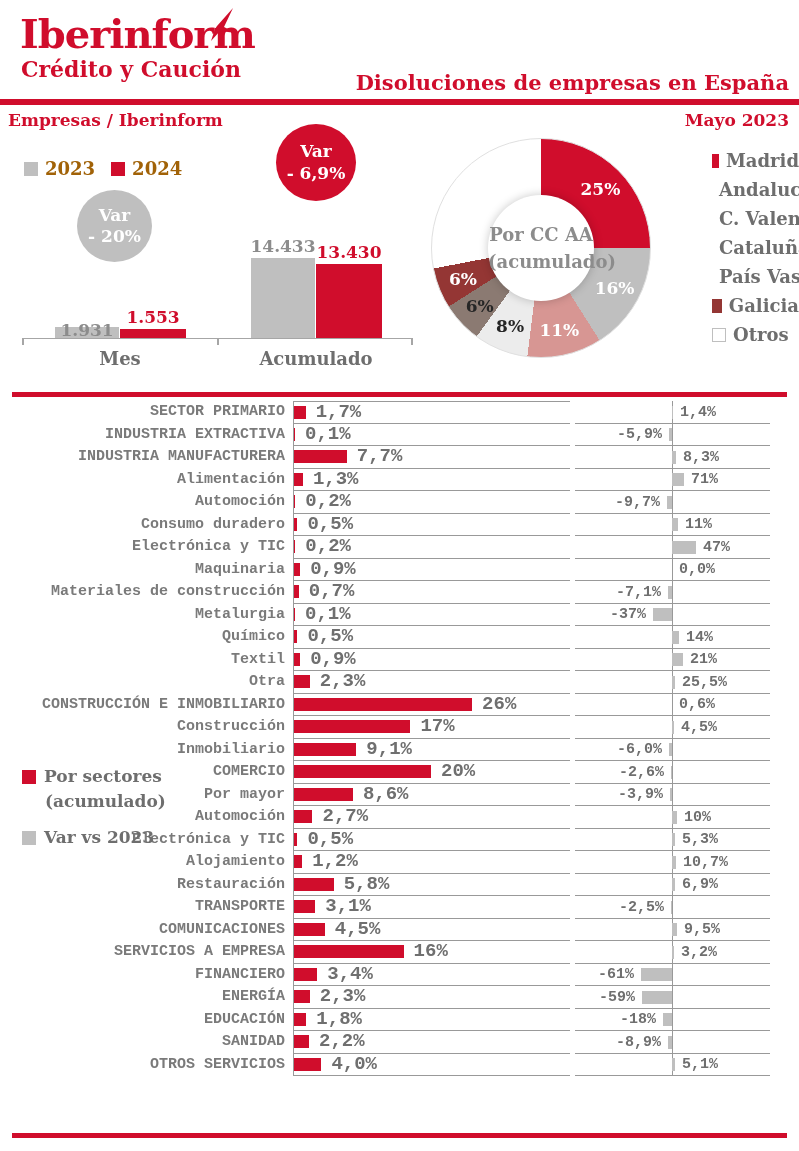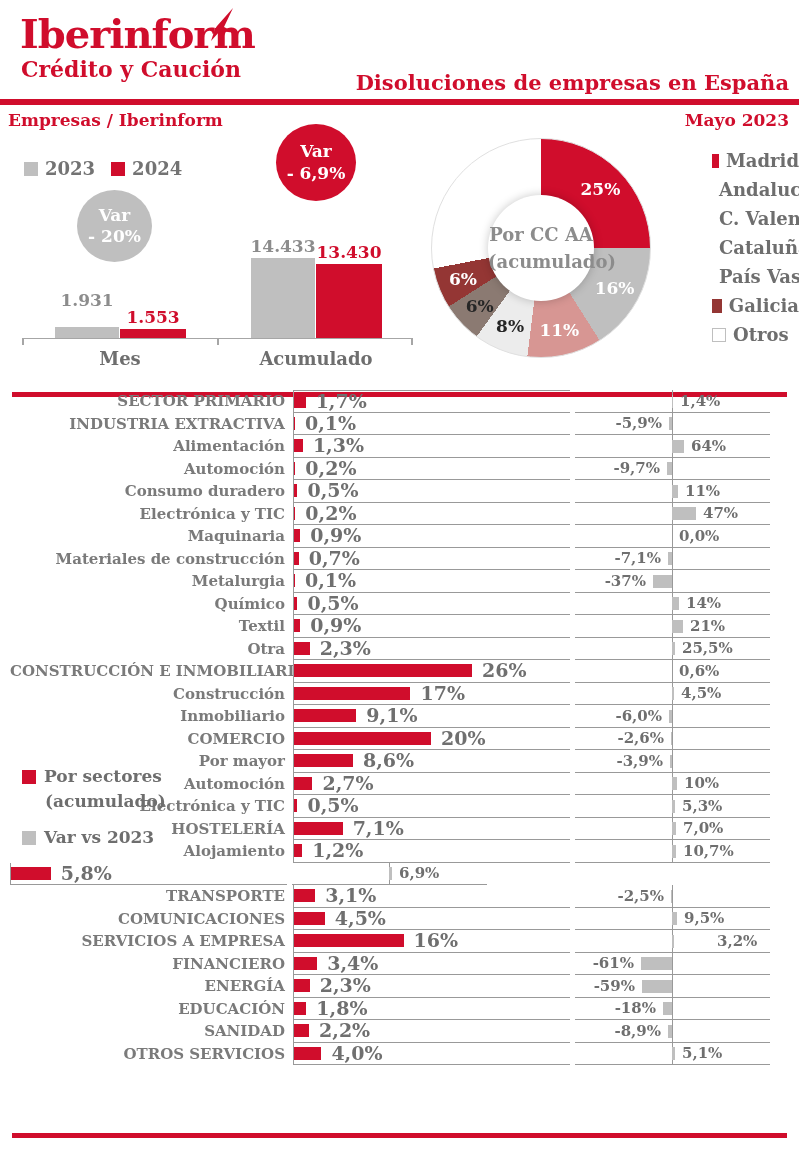--- a/index.html
+++ b/index.html
@@ -14,21 +14,21 @@
   #logo-tagline { left:21px; top:56px; font-size:22px; color:#d00d2c; font-weight:bold; }
   #doc-title { right:10px; top:70px; font-size:21px; color:#d00d2c; }
   .rule { background:#d00d2c; height:6px; }
   #rule-top { left:0; right:0; top:99px; }
   #section-label { left:8px; top:110px; font-size:17px; color:#d00d2c; }
   #date-label { right:10px; top:110px; font-size:17px; color:#d00d2c; }
 
   
   #monthly { left:0; top:130px; width:430px; height:262px; }
   .mlegend { position:absolute; left:24px; top:28px; display:flex; gap:16px; align-items:center; }
-  .mlegend .item { display:flex; gap:7px; align-items:center; font-size:18px; color:#737373; }
+  .mlegend .item { display:flex; gap:7px; align-items:center; font-size:18px; color:#a16207; }
   .sq { width:14px; height:14px; display:inline-block; }
   .varcircle { position:absolute; border-radius:50%; color:#fff; text-align:center;
     display:flex; flex-direction:column; justify-content:center; font-size:17px; line-height:1.25; }
   #var-mes { left:77px; top:60px; width:75px; height:72px; }
   #var-acum { left:276px; top:-6px; width:80px; height:77px; }
   #maxis { position:absolute; left:22px; top:208px; width:390px; border-top:1.5px solid #a6a6a6; }
   .tick { position:absolute; top:208px; width:1.5px; height:7px; background:#a6a6a6; }
   .mcat { position:absolute; top:218px; font-size:18px; color:#6e6e6e; text-align:center; width:120px; }
   .mbar { position:absolute; }
   .mval { position:absolute; font-size:17px; white-space:nowrap; transform:translateX(-50%); }
@@ -40,21 +40,21 @@
     background:#fff; box-shadow:0 0 10px rgba(0,0,0,0.22); display:flex; flex-direction:column;
     justify-content:center; text-align:center; color:#8c8c8c; font-size:18px; line-height:1.5; }
   .dlab { position:absolute; font-size:17px; transform:translate(-50%,-50%); white-space:nowrap; }
   #donut-legend { left:712px; top:146px; width:87px; }
   .dleg { display:flex; align-items:center; gap:7px; height:29px; font-size:18px; color:#6e6e6e; white-space:nowrap; }
 
   #rule-mid { left:12px; right:12px; top:392px; height:5px; }
   #rule-bottom { left:12px; right:12px; top:1133px; height:5px; }
 
   
-  #sector-table { left:10px; top:390px; width:762px; }
+  #sector-table { left:10px; top:401px; width:762px;font-family:Liberation Mono, monospace; }
   .trow { display:flex; height:22.5px; }
   .tlabel { width:283px; text-align:right; padding-right:8px; font-size:15px; color:#7a7a7a;
     white-space:nowrap; line-height:22.5px; }
   .tleft { width:277px; border-left:1.4px solid #999; border-bottom:1px solid #999;
     display:flex; align-items:center; position:relative; }
   .trow:first-child .tleft { border-top:1px solid #999; }
   .rbar { height:13px; background:#d00d2c; flex:0 0 auto; }
   .tval { font-size:19px; color:#6f6f6f; margin-left:10px; line-height:1; }
   .tgap { width:5px; }
   .tright { width:195px; border-bottom:1px solid #999; position:relative; }
@@ -97,21 +97,21 @@
     <div class="varcircle" id="var-mes" style="background:#bfbfbf">
       <span>Var</span>
       <span>- 20%</span>
     </div>
     <div class="varcircle" id="var-acum" style="background:#d00d2c">
       <span>Var</span>
       <span>- 6,9%</span>
     </div>
     <div id="mbars">
         <div class="mbar" style="left: 55px; width: 64px; top: 197.297px; height: 10.7032px; background: rgb(191, 191, 191);"></div>
-        <div class="mval" style="left: 87px; top: 160px; color: rgb(140, 140, 140);">1.931</div>
+        <div class="mval" style="left: 87px; top: 190px; color: rgb(140, 140, 140);">1.931</div>
         <div class="mbar" style="left: 251px; width: 64px; top: 128px; height: 80px; background: rgb(191, 191, 191);"></div>
         <div class="mval" style="left: 283px; top: 106px; color: rgb(140, 140, 140);">14.433</div>
         <div class="mbar" style="left: 120px; width: 66px; top: 199.392px; height: 8.60805px; background: rgb(208, 13, 44);"></div>
         <div class="mval" style="left: 153px; top: 177.392px; color: rgb(208, 13, 44);">1.553</div>
         <div class="mbar" style="left: 316px; width: 66px; top: 133.559px; height: 74.4405px; background: rgb(208, 13, 44);"></div>
         <div class="mval" style="left: 349px; top: 111.559px; color: rgb(208, 13, 44);">13.430</div>
       </div>
     <div id="maxis"></div>
     <div class="tick" style="left:22px"></div>
     <div class="tick" style="left:217px"></div>
@@ -187,29 +187,41 @@
           <div class="rbar" style="width: 1px;"></div>
           <span class="tval">0,1%</span>
         </div>
         <div class="tgap"></div>
         <div class="tright">
           <div class="gbar" style="width: 3px; right: 98px;"></div>
           <span class="gval" style="right: 108px;">-5,9%</span>
         </div>
       </div>
       <div class="trow">
+        <div class="tlabel">INDUSTRIA MANUFACTURERA</div>
+        <div class="tleft">
+          <div class="rbar" style="width: 52.745px;"></div>
+          <span class="tval">7,7%</span>
+        </div>
+        <div class="tgap"></div>
+        <div class="tright">
+          <div class="gbar" style="width: 4px; left: 97px;"></div>
+          <span class="gval" style="left: 108px;">8,3%</span>
+        </div>
+      </div>
+      <div class="trow">
         <div class="tlabel">Alimentación</div>
         <div class="tleft">
           <div class="rbar" style="width: 8.905px;"></div>
           <span class="tval">1,3%</span>
         </div>
         <div class="tgap"></div>
         <div class="tright">
           <div class="gbar" style="width: 12px; left: 97px;"></div>
-          <span class="gval" style="left: 116px;">64%</span>
+          <span class="gval" style="left: 116px;">71%</span>
         </div>
       </div>
       <div class="trow">
         <div class="tlabel">Automoción</div>
         <div class="tleft">
           <div class="rbar" style="width: 1.37px;"></div>
           <span class="tval">0,2%</span>
         </div>
         <div class="tgap"></div>
         <div class="tright">
@@ -389,44 +401,33 @@
           <div class="rbar" style="width: 3.425px;"></div>
           <span class="tval">0,5%</span>
         </div>
         <div class="tgap"></div>
         <div class="tright">
           <div class="gbar" style="width: 3px; left: 97px;"></div>
           <span class="gval" style="left: 107px;">5,3%</span>
         </div>
       </div>
       <div class="trow">
-        <div class="tlabel">HOSTELERÍA</div>
-        <div class="tleft">
-          <div class="rbar" style="width: 48.635px;"></div>
-          <span class="tval">7,1%</span>
-        </div>
-        <div class="tgap"></div>
-        <div class="tright">
-          <div class="gbar" style="width: 4px; left: 97px;"></div>
-          <span class="gval" style="left: 108px;">7,0%</span>
-        </div>
-      </div>
-      <div class="trow">
         <div class="tlabel">Alojamiento</div>
         <div class="tleft">
           <div class="rbar" style="width: 8.22px;"></div>
           <span class="tval">1,2%</span>
         </div>
         <div class="tgap"></div>
         <div class="tright">
           <div class="gbar" style="width: 4px; left: 97px;"></div>
           <span class="gval" style="left: 108px;">10,7%</span>
         </div>
       </div>
       <div class="trow">
+        <div class="tlabel">Restauración</div>
         <div class="tleft">
           <div class="rbar" style="width: 39.73px;"></div>
           <span class="tval">5,8%</span>
         </div>
         <div class="tgap"></div>
         <div class="tright">
           <div class="gbar" style="width: 3px; left: 97px;"></div>
           <span class="gval" style="left: 107px;">6,9%</span>
         </div>
       </div>
@@ -456,21 +457,21 @@
       </div>
       <div class="trow">
         <div class="tlabel">SERVICIOS A EMPRESA</div>
         <div class="tleft">
           <div class="rbar" style="width: 109.6px;"></div>
           <span class="tval">16%</span>
         </div>
         <div class="tgap"></div>
         <div class="tright">
           <div class="gbar" style="width: 2px; left: 97px;"></div>
-          <span class="gval" style="left: 106px; margin-left: 36px;">3,2%</span>
+          <span class="gval" style="left: 106px;">3,2%</span>
         </div>
       </div>
       <div class="trow">
         <div class="tlabel">FINANCIERO</div>
         <div class="tleft">
           <div class="rbar" style="width: 23.29px;"></div>
           <span class="tval">3,4%</span>
         </div>
         <div class="tgap"></div>
         <div class="tright">

